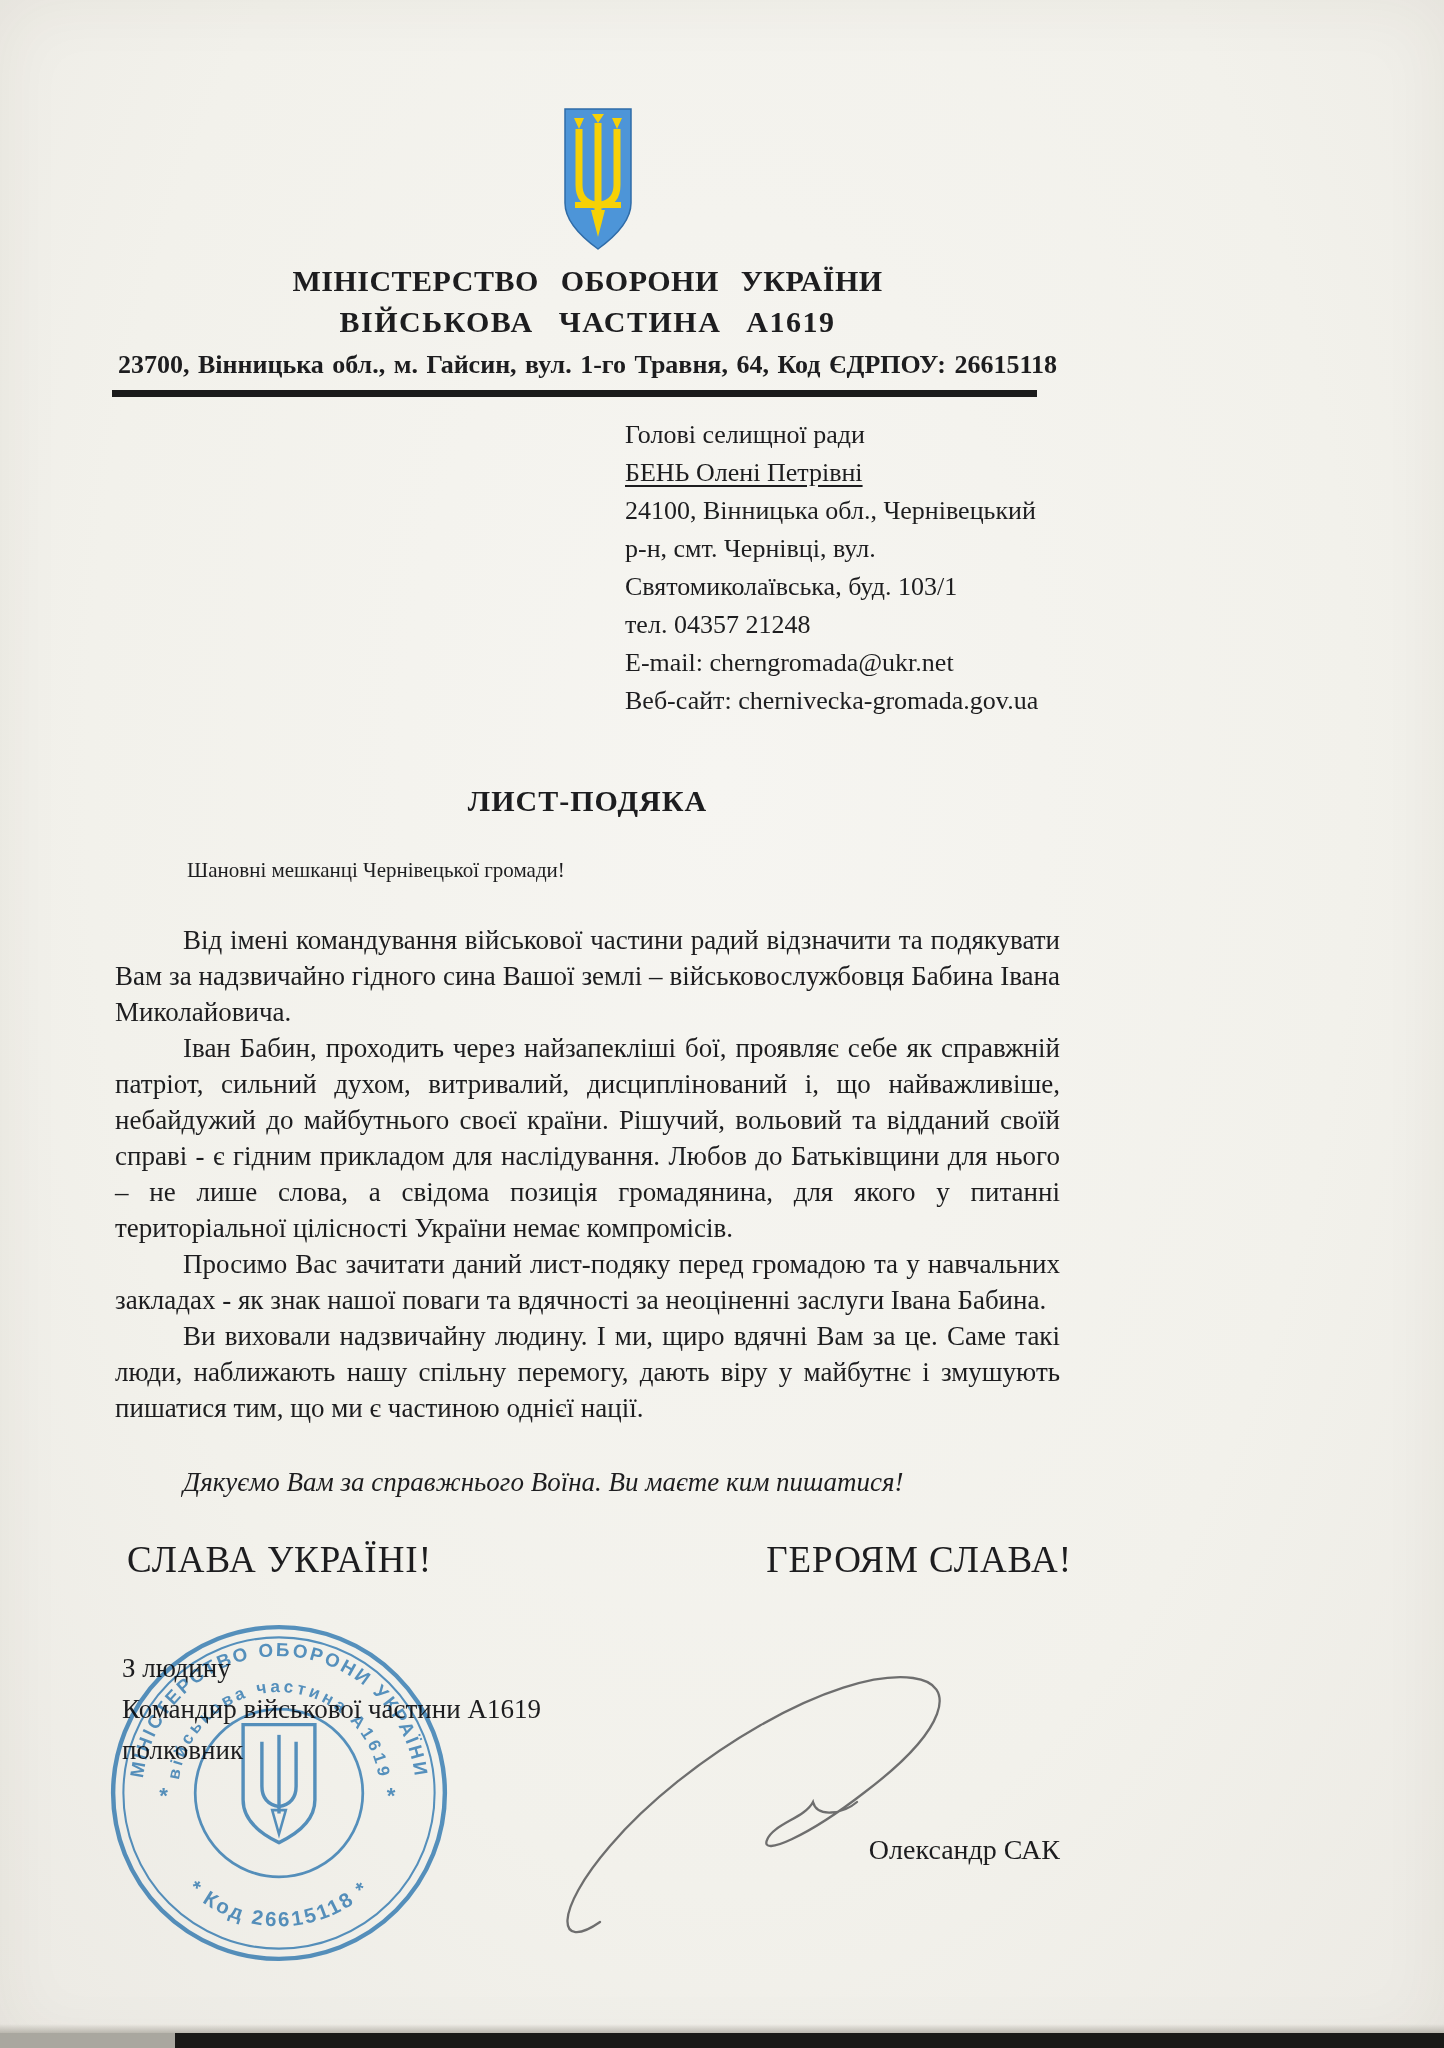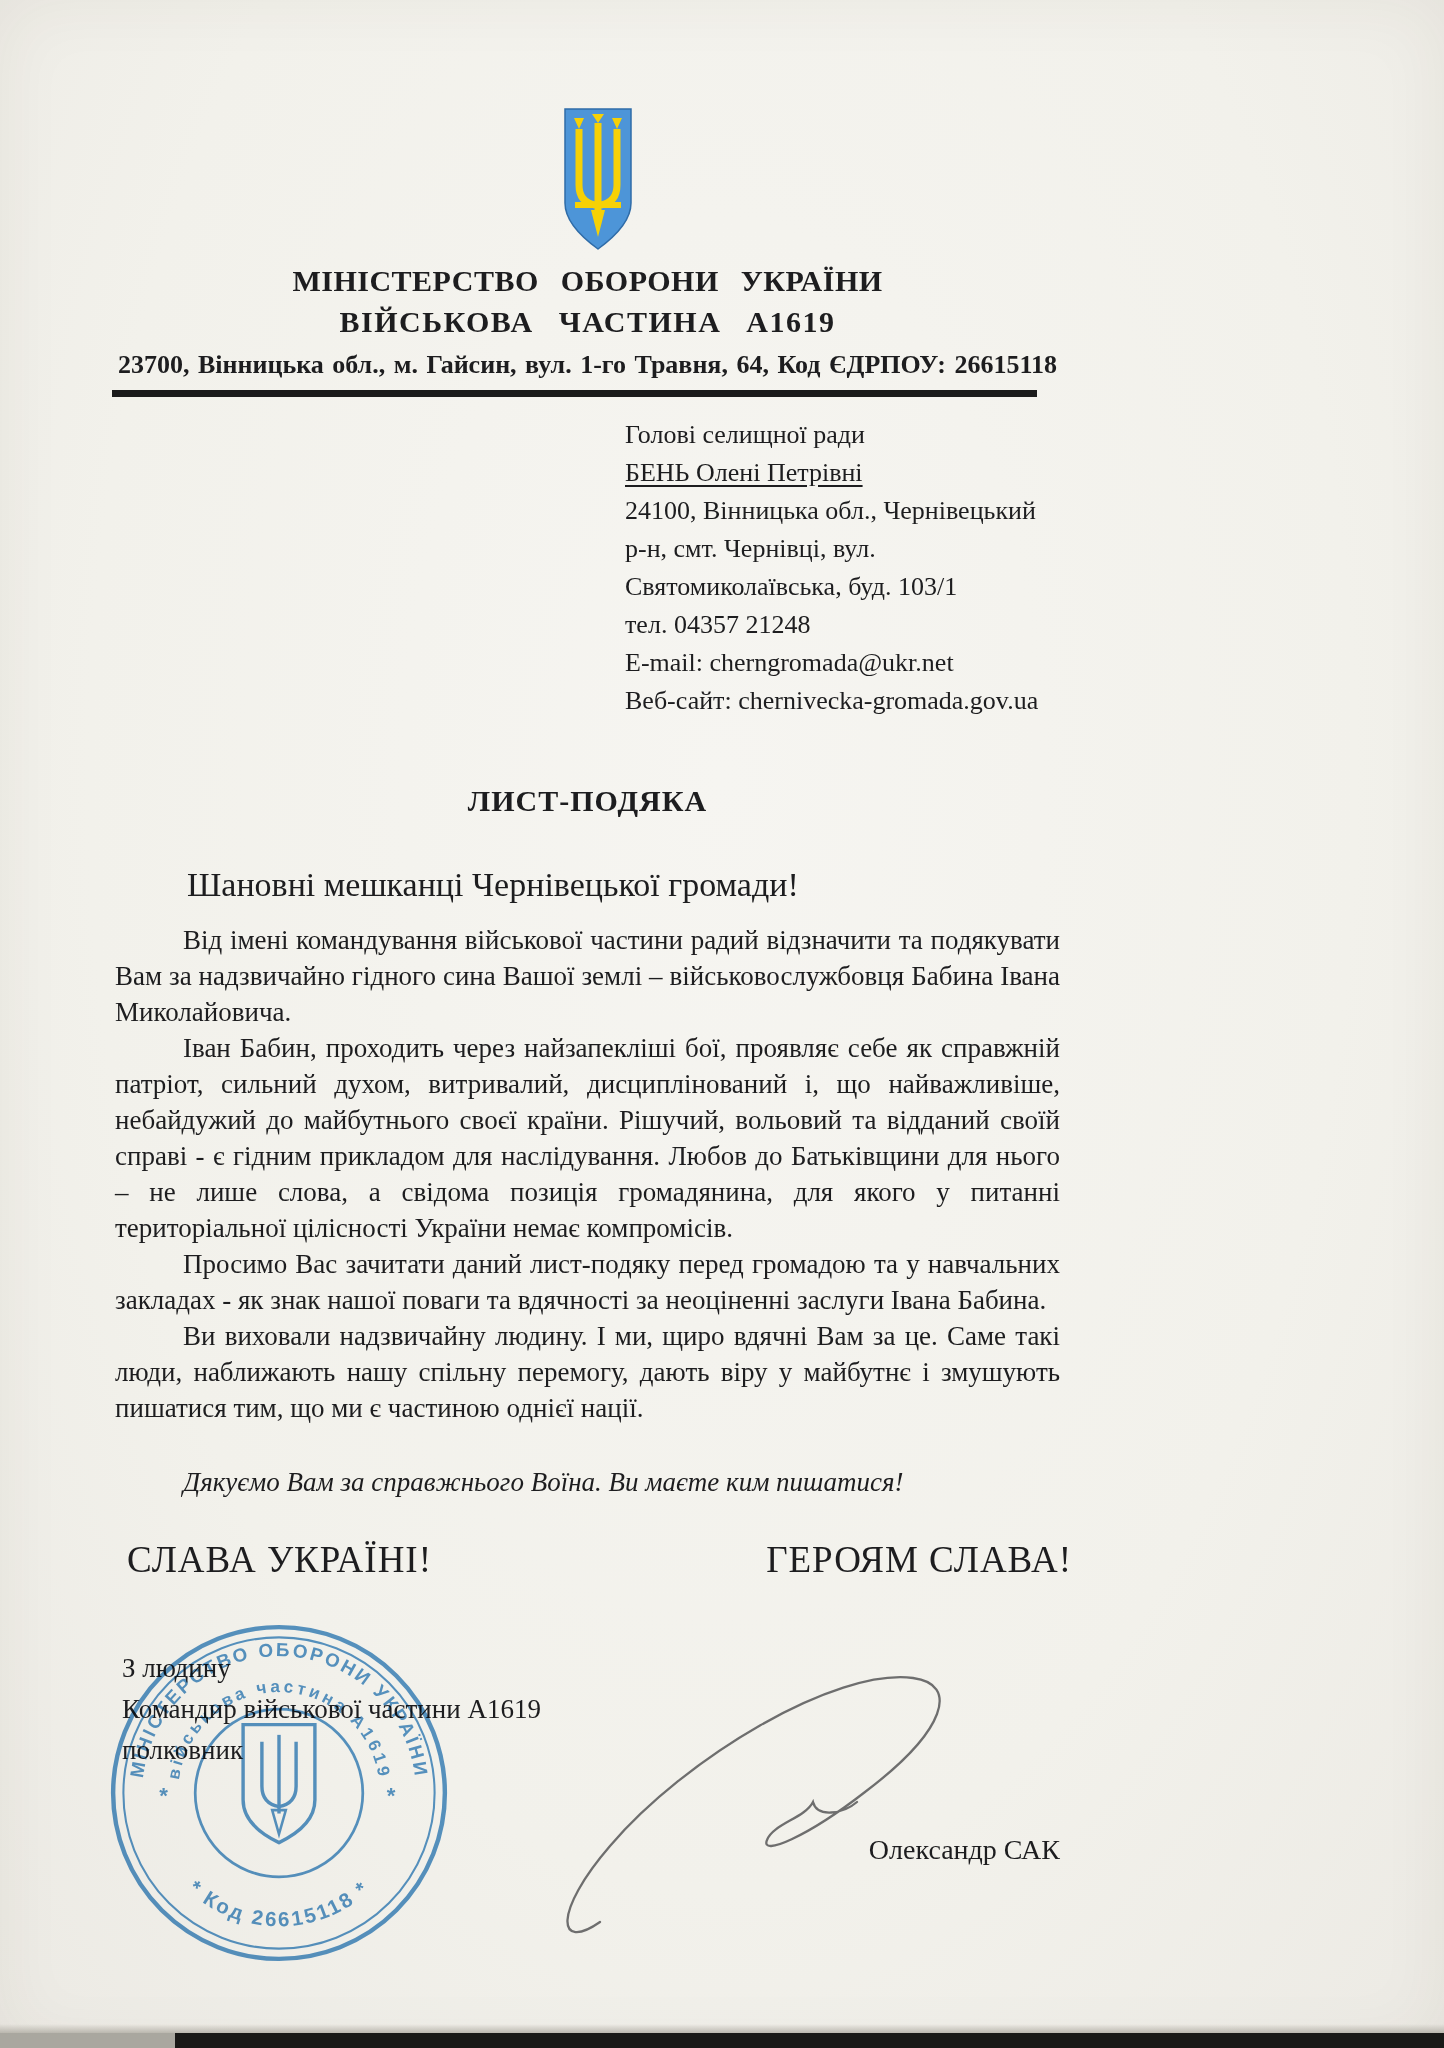--- a/index.html
+++ b/index.html
@@ -19,21 +19,21 @@
   .unit     { top:305px; font-size:30px; word-spacing:16px; letter-spacing:1.5px; }
   .address  { top:350px; font-size:26px; font-weight:bold; word-spacing:2px; }
   .rule { position:absolute; left:112px; top:390px; width:925px; height:3px;
           border-top:5px solid #1b1b1b; border-bottom:2px solid #1b1b1b; }
   
   .recipient { position:absolute; left:625px; top:416px; font-size:26px; line-height:38px; }
   .recipient .uline { text-decoration:underline; text-underline-offset:4px; }
   
   .title { position:absolute; left:115px; top:784px; width:945px; text-align:center;
            font-size:30px; font-weight:bold; letter-spacing:1px; }
-  .greeting { position:absolute; left:187px; top:858px; font-size:34px;margin-top:8px; }
+  .greeting { position:absolute; left:187px; top:858px; font-size:21px; }
   .bodytext { position:absolute; left:115px; top:922px; width:945px;
               font-size:27px; line-height:36px; text-align:justify; }
   .bodytext p { margin:0; text-indent:68px; }
   .bodytext p.closing { margin-top:38px;font-style:italic; }
   .slogans { position:absolute; left:127px; top:1538px; width:945px;
              display:flex; justify-content:space-between; font-size:37px; letter-spacing:1px; }
   
   .signoff { position:absolute; left:122px; top:1648px; font-size:27px; line-height:41px; }
   .signer  { position:absolute; left:115px; top:1834px; width:945px; text-align:right; font-size:28px; }
   

